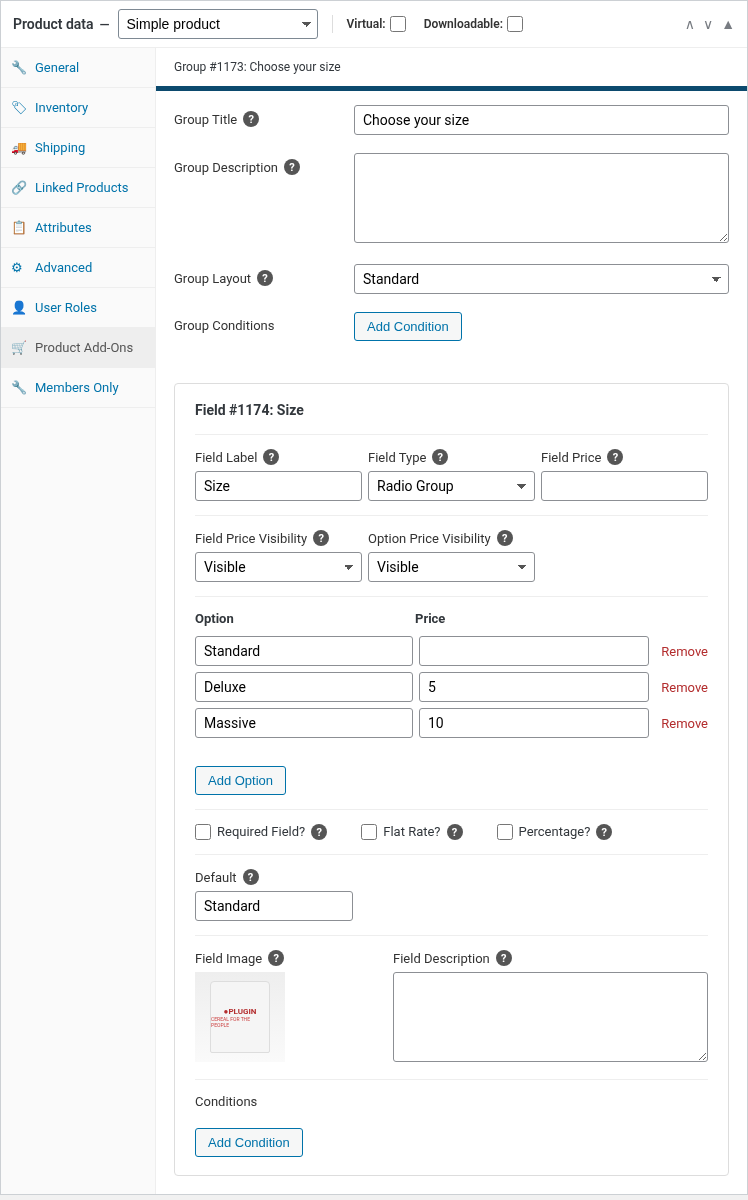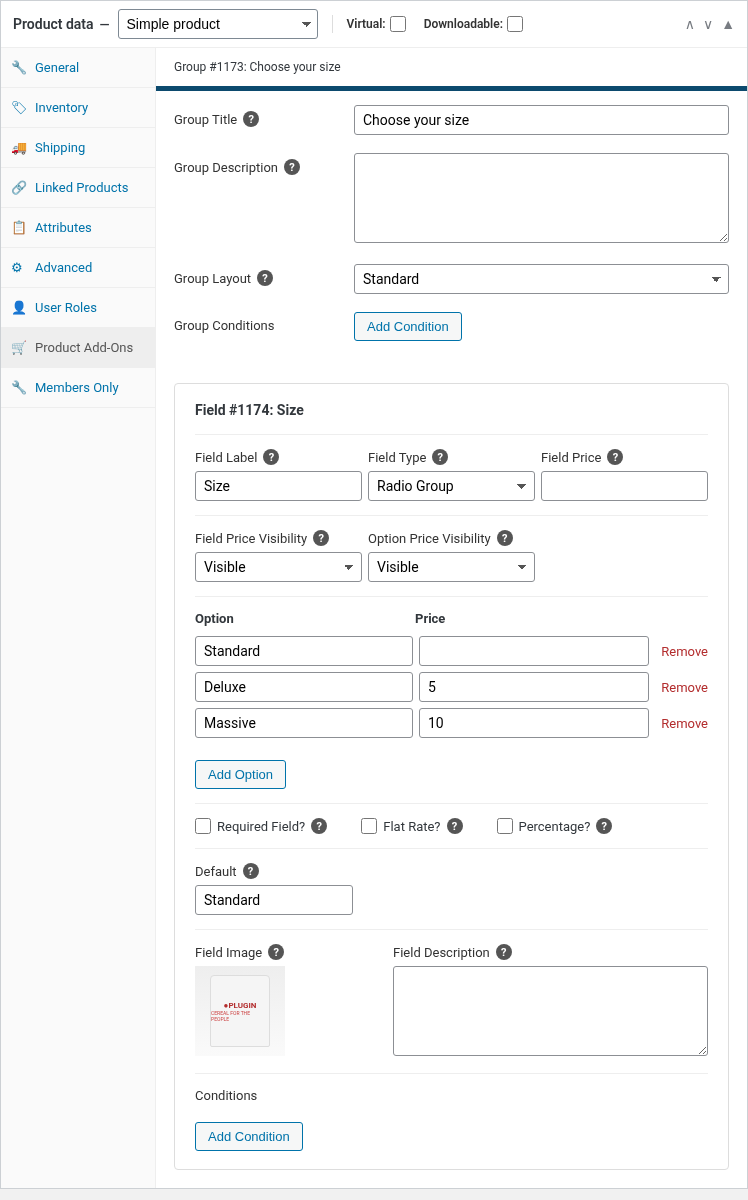--- a/index.html
+++ b/index.html
@@ -39,21 +39,21 @@
 .field-row3 { display: flex; gap: 6px; }
 .field-row3 > div { flex: 1; display: flex; flex-direction: column; }
 .sub-lbl { font-size: 13px; color: #333; margin-bottom: 6px; display: flex; align-items: center; gap: 6px; }
 .opt-head { display: flex; font-weight: bold; margin-bottom: 10px; }
 .opt-head > div:first-child { width: 220px; }
 .opt-row { display: flex; align-items: center; gap: 6px; margin-bottom: 6px; }
 .opt-row input:first-child { width: 218px; }
 .opt-row input:nth-child(2) { flex: 1; }
 .remove-link { color: #b32d2e; font-size: 13px; cursor: pointer; margin-left: 6px; }
 .chk-row { display: flex; gap: 34px; align-items: center; }
-.chk-item { display: flex; align-items: center; gap: 6px; font-size: 13px; }
+.chk-item { display: flex; gap: 6px; font-size: 13px; }
 .chk-item input { width: 16px; height: 16px; }
 .default-input { width: 158px !important; }
 .img-thumb { width: 90px; height: 90px; background: linear-gradient(#eee, #fafafa); display: flex; align-items: center; justify-content: center; position: relative; }
 .img-thumb .bag { width: 60px; height: 72px; background: #f5f5f5; border-radius: 4px 4px 2px 2px; border: 1px solid #ddd; position: relative; display: flex; flex-direction: column; align-items: center; justify-content: center; font-size: 6px; color: #b32d2e; }
 .two-col { display: flex; gap: 28px; }
 </style>
 </head>
 <body>
 
 <div class="panel">
@@ -227,21 +227,21 @@
               <input type="text" value="Deluxe" style="">
               <input type="text" value="5" style="">
               <span class="remove-link">Remove</span>
             </div>
             <div class="opt-row">
               <input type="text" value="Massive" style="">
               <input type="text" value="10" style="">
               <span class="remove-link">Remove</span>
             </div>
           </div>
-        <button class="btn-outline" style="margin-top:16px">Add Option</button>
+        <button class="btn-outline" style="margin-top:22px">Add Option</button>
         <hr class="hr">
         <div class="chk-row">
           <label class="chk-item">
               <input type="checkbox" style="">
               <span>Required Field?</span>
               <span class="help">?</span>
             </label>
           <label class="chk-item">
               <input type="checkbox" style="">
               <span>Flat Rate?</span>

